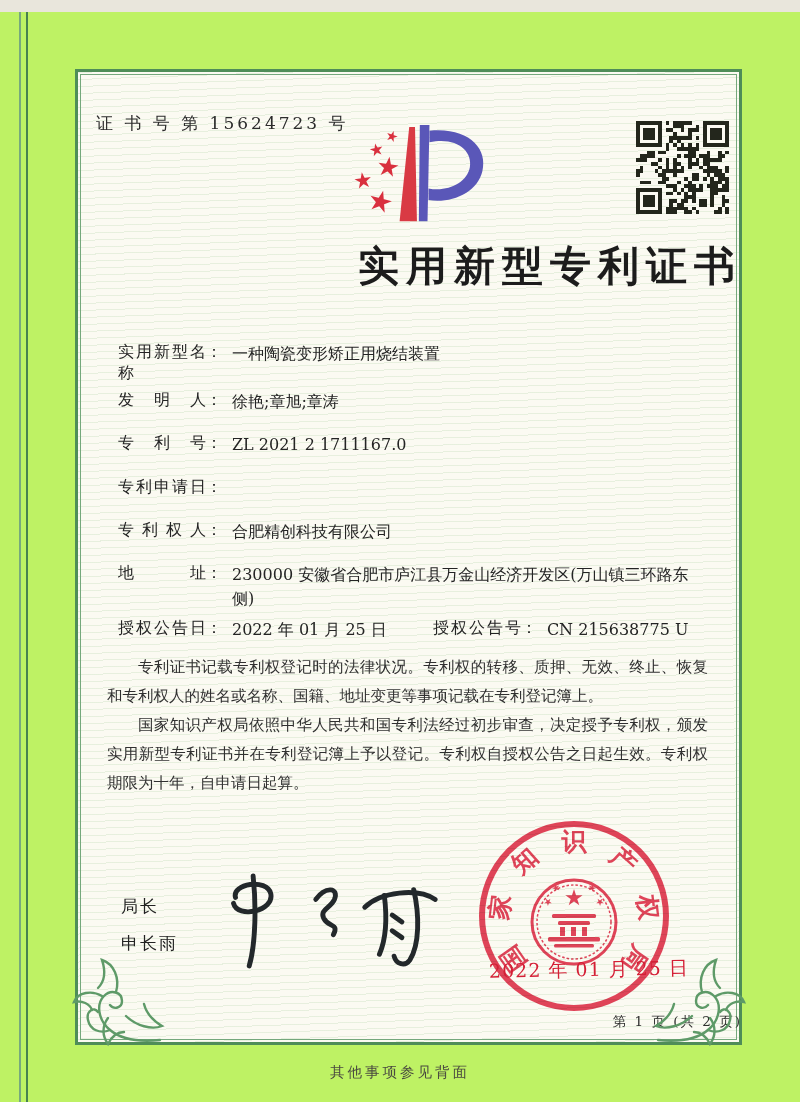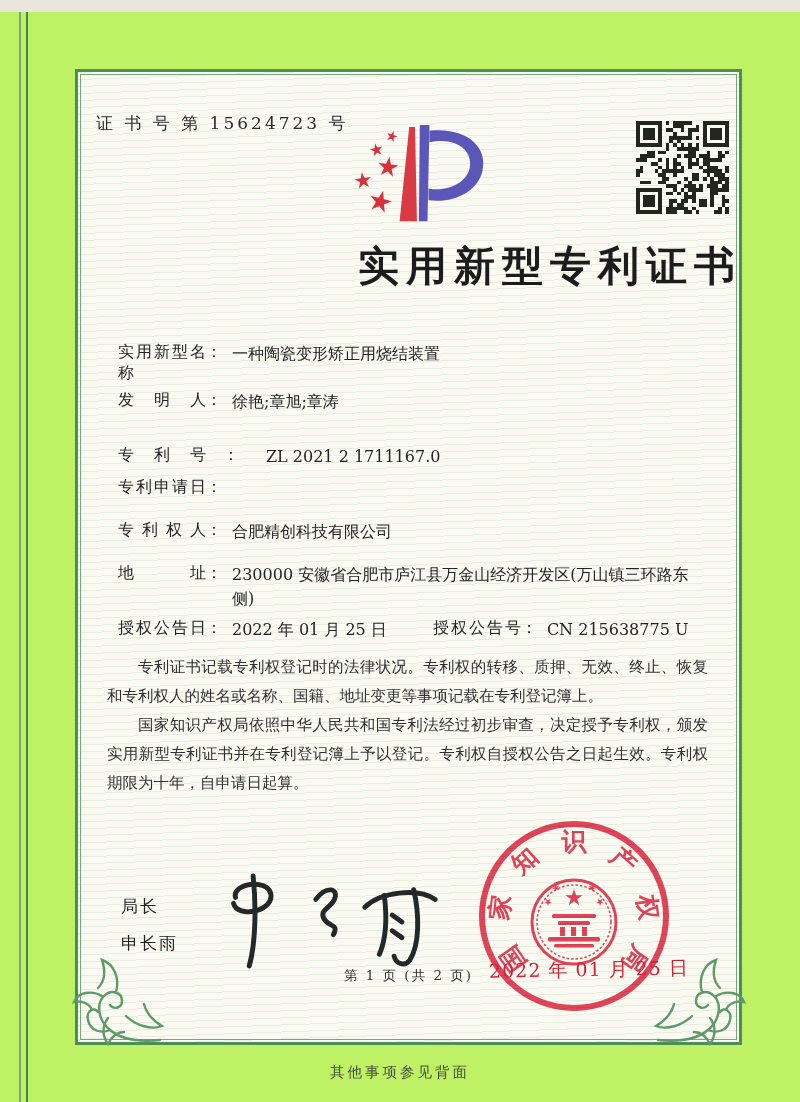--- a/index.html
+++ b/index.html
@@ -35,39 +35,39 @@
   .logo{ position:absolute; left:338px; top:108px; width:154px; height:110px; }
   .qr{ position:absolute; left:636px; top:109px; width:93px; height:93px; }
   .title{
     position:absolute; left:75px; top:227px; width:667px; text-align:right;
     font-size:41px; font-weight:700; letter-spacing:7px; color:#1c1c1c;
   }
   .field{ position:absolute; left:118px; display:flex; font-size:16px; color:#242424; }
   .field .lbl{ width:88px; text-align:justify; text-align-last:justify; flex:none; }
   .field .colon{ flex:none; margin-right:10px; }
   .field .val{ max-width:470px; line-height:24px; }
-  .f0{top:330px;} .f1{top:378px;} .f2{top:433px;gap:17px;} .f3{top:465px;}
+  .f0{top:330px;} .f1{top:378px;} .f2{top:421px;} .f3{top:465px;}
   .f4{top:508px;} .f5{top:551px;} .f6{top:606px;}
   .grant-no{ margin-left:46px; display:flex; }
   .grant-no .lbl{ width:88px; text-align:justify; text-align-last:justify; flex:none;}
   .paras{
     position:absolute; left:107px; top:641px; width:601px;
     font-size:15.5px; line-height:29px; text-align:justify; color:#303030;
   }
   .paras p{ margin:0; text-indent:2em; }
   .officer-title{ position:absolute; left:121px; top:883px; font-size:17px; letter-spacing:2px; }
   .officer-name{ position:absolute; left:121px; top:920px; font-size:17px; letter-spacing:2px; }
   .autograph{ position:absolute; left:212px; top:852px; width:235px; height:112px; }
   .seal{ position:absolute; left:476px; top:806px; width:196px; height:196px; opacity:0.92; mix-blend-mode:multiply; }
   .seal-date{
     position:absolute; left:489px; top:945px; font-size:19px; color:#d41f35;
     letter-spacing:1px; transform:rotate(-1deg); white-space:nowrap;
   }
   .page-indicator{
-    position:absolute; left:75px; top:955px; width:667px; text-align:center;
+    position:absolute; left:75px; top:1001px; width:667px; text-align:right;
     font-size:13.5px; letter-spacing:2px; color:#2f2f2f;
   }
   .back-note{
     position:absolute; left:0; top:1051px; width:800px; text-align:center;
     font-size:14.5px; letter-spacing:3px; color:#4a4a40;
   }
   .flourish{ position:absolute; width:96px; height:92px; }
   .flourish.br{ left:652px; top:944px; }
   .flourish.bl{ left:70px; top:944px; transform:scaleX(-1); }
 </style>

